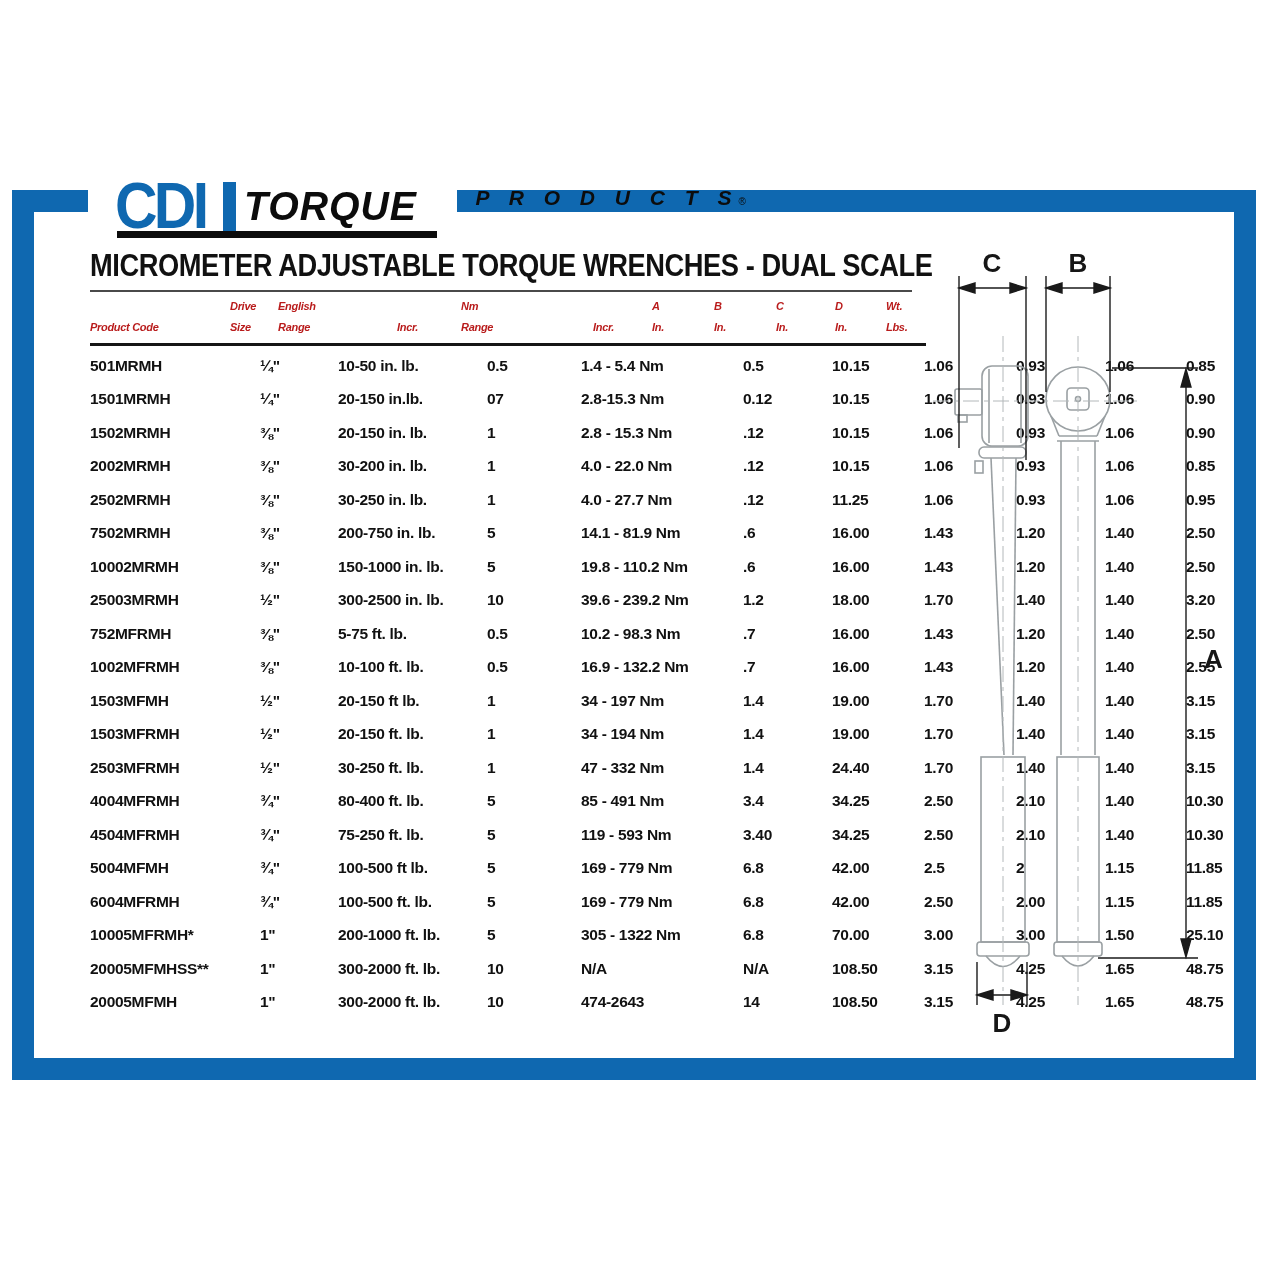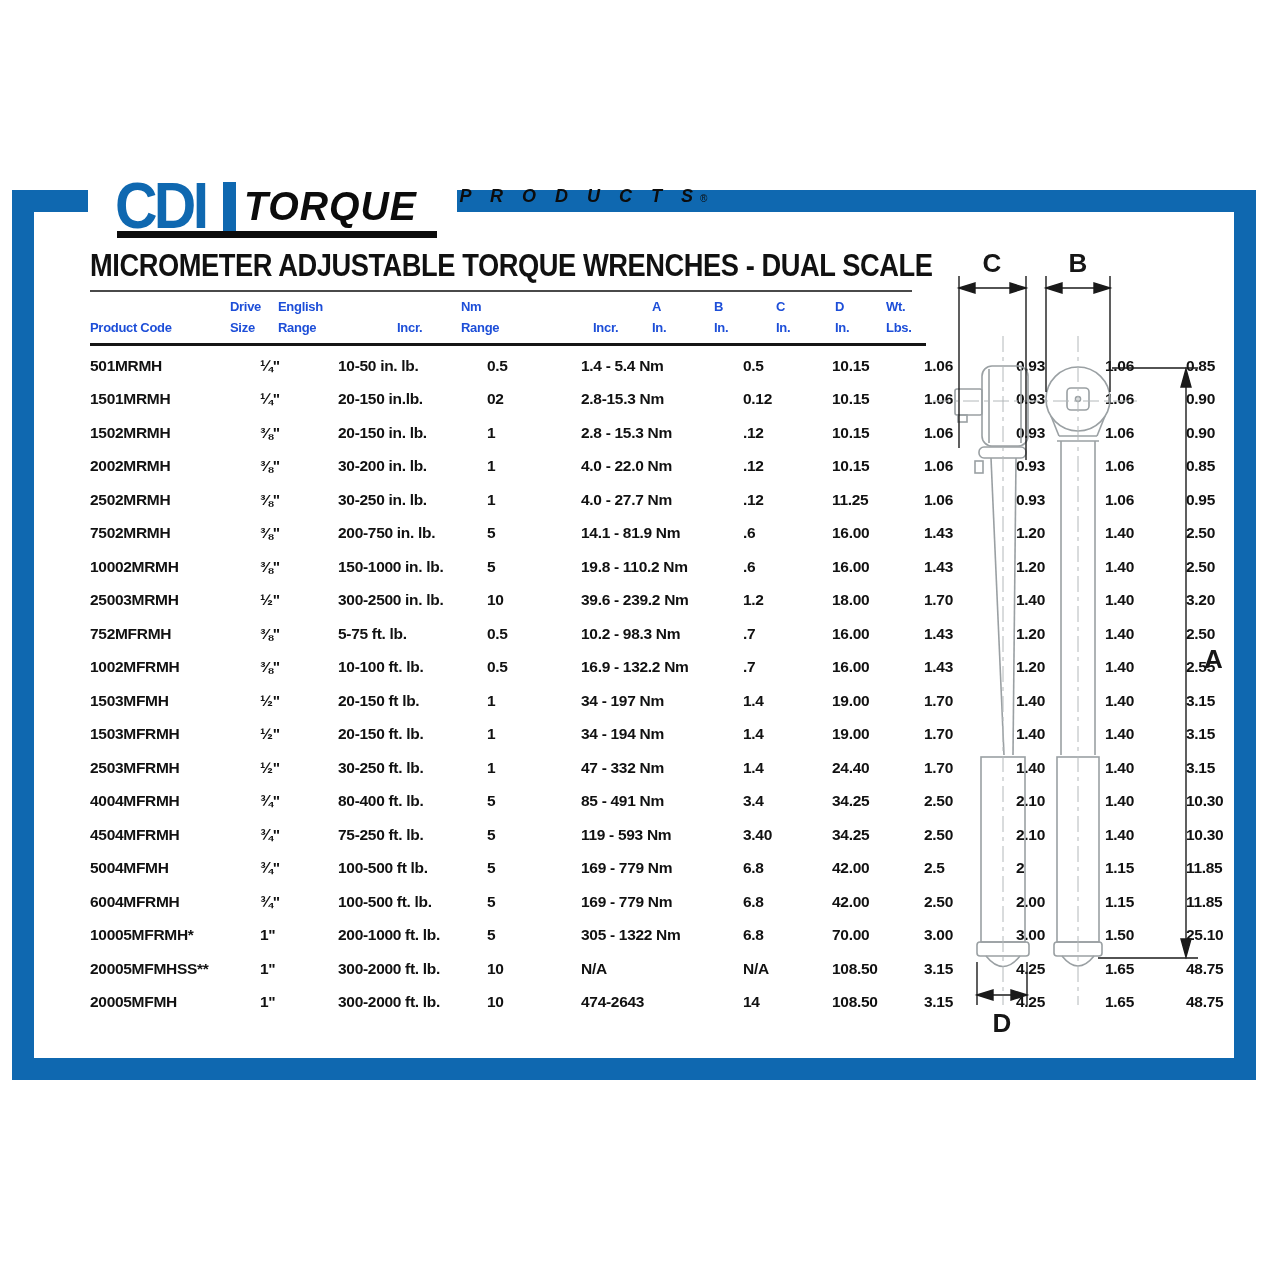--- a/index.html
+++ b/index.html
@@ -31,21 +31,21 @@
     letter-spacing:-4px;transform:scaleX(.92);transform-origin:0 0;
   }
   .logo-divider{display:inline-block;width:13px;height:52px;background:var(--blue);margin:3px 8px 0 10px;}
   .logo-right{display:flex;flex-direction:row;gap:39px;}
   .logo-torque{
     font-style:italic;font-weight:bold;font-size:40px;line-height:36px;
     letter-spacing:1px;transform:scaleX(.98);transform-origin:0 0;color:#0c0c0c;
   }
   .logo-products-row{display:flex;align-items:baseline;margin-top:-2px;}
   .logo-products{
-    font-style:italic;font-weight:bold;font-size:18px;letter-spacing:7px;color:#0c0c0c;
+    font-style:italic;font-weight:bold;font-size:21px;letter-spacing:7px;color:#0c0c0c;margin-left:16px;
   }
   .logo-reg{font-size:10px;color:#0c0c0c;}
   .logo-underline{position:absolute;left:117px;top:231px;width:320px;height:7px;background:#0c0c0c;}
 
   
   .title{
     position:absolute;left:90px;top:248px;white-space:nowrap;
     font-weight:bold;font-size:31px;letter-spacing:-0.5px;color:#111;
     transform:scaleX(.88);transform-origin:0 50%;
   }
@@ -53,22 +53,22 @@
 
   
   .spec-table{position:absolute;left:90px;top:296px;width:836px;}
   .thead,.trow{
     display:grid;
     grid-template-columns:140px 48px 119px 64px 132px 59px 62px 62px 59px 51px 40px;
   }
   .thead{border-bottom:3px solid #151515;padding-bottom:5px;}
   .hcell{display:flex;flex-direction:column;justify-content:flex-end;}
   .hcell span{
-    font-weight:bold;font-size:13px;line-height:21px;letter-spacing:-0.3px;
-    white-space:nowrap;color:#1d4ed8;
+    font-weight:bold;font-size:11px;line-height:21px;letter-spacing:-0.3px;
+    white-space:nowrap;color:#b91c1c;font-style:italic;
   }
   .tbody{padding-top:3px;}
   .trow{height:33.5px;align-items:center;gap:30px;}
   .tcell{
     font-weight:bold;font-size:15.5px;letter-spacing:-0.3px;white-space:nowrap;color:#111;
   }
 
   
   .diagram{position:absolute;left:925px;top:248px;}
   .diagram text{
@@ -160,21 +160,21 @@
           <div class="tcell">10.15</div>
           <div class="tcell">1.06</div>
           <div class="tcell">0.93</div>
           <div class="tcell">1.06</div>
           <div class="tcell">0.85</div>
         </div>
         <div class="trow">
           <div class="tcell">1501MRMH</div>
           <div class="tcell">¼"</div>
           <div class="tcell">20-150 in.lb.</div>
-          <div class="tcell">02</div>
+          <div class="tcell">07</div>
           <div class="tcell">2.8-15.3 Nm</div>
           <div class="tcell">0.12</div>
           <div class="tcell">10.15</div>
           <div class="tcell">1.06</div>
           <div class="tcell">0.93</div>
           <div class="tcell">1.06</div>
           <div class="tcell">0.90</div>
         </div>
         <div class="trow">
           <div class="tcell">1502MRMH</div>

